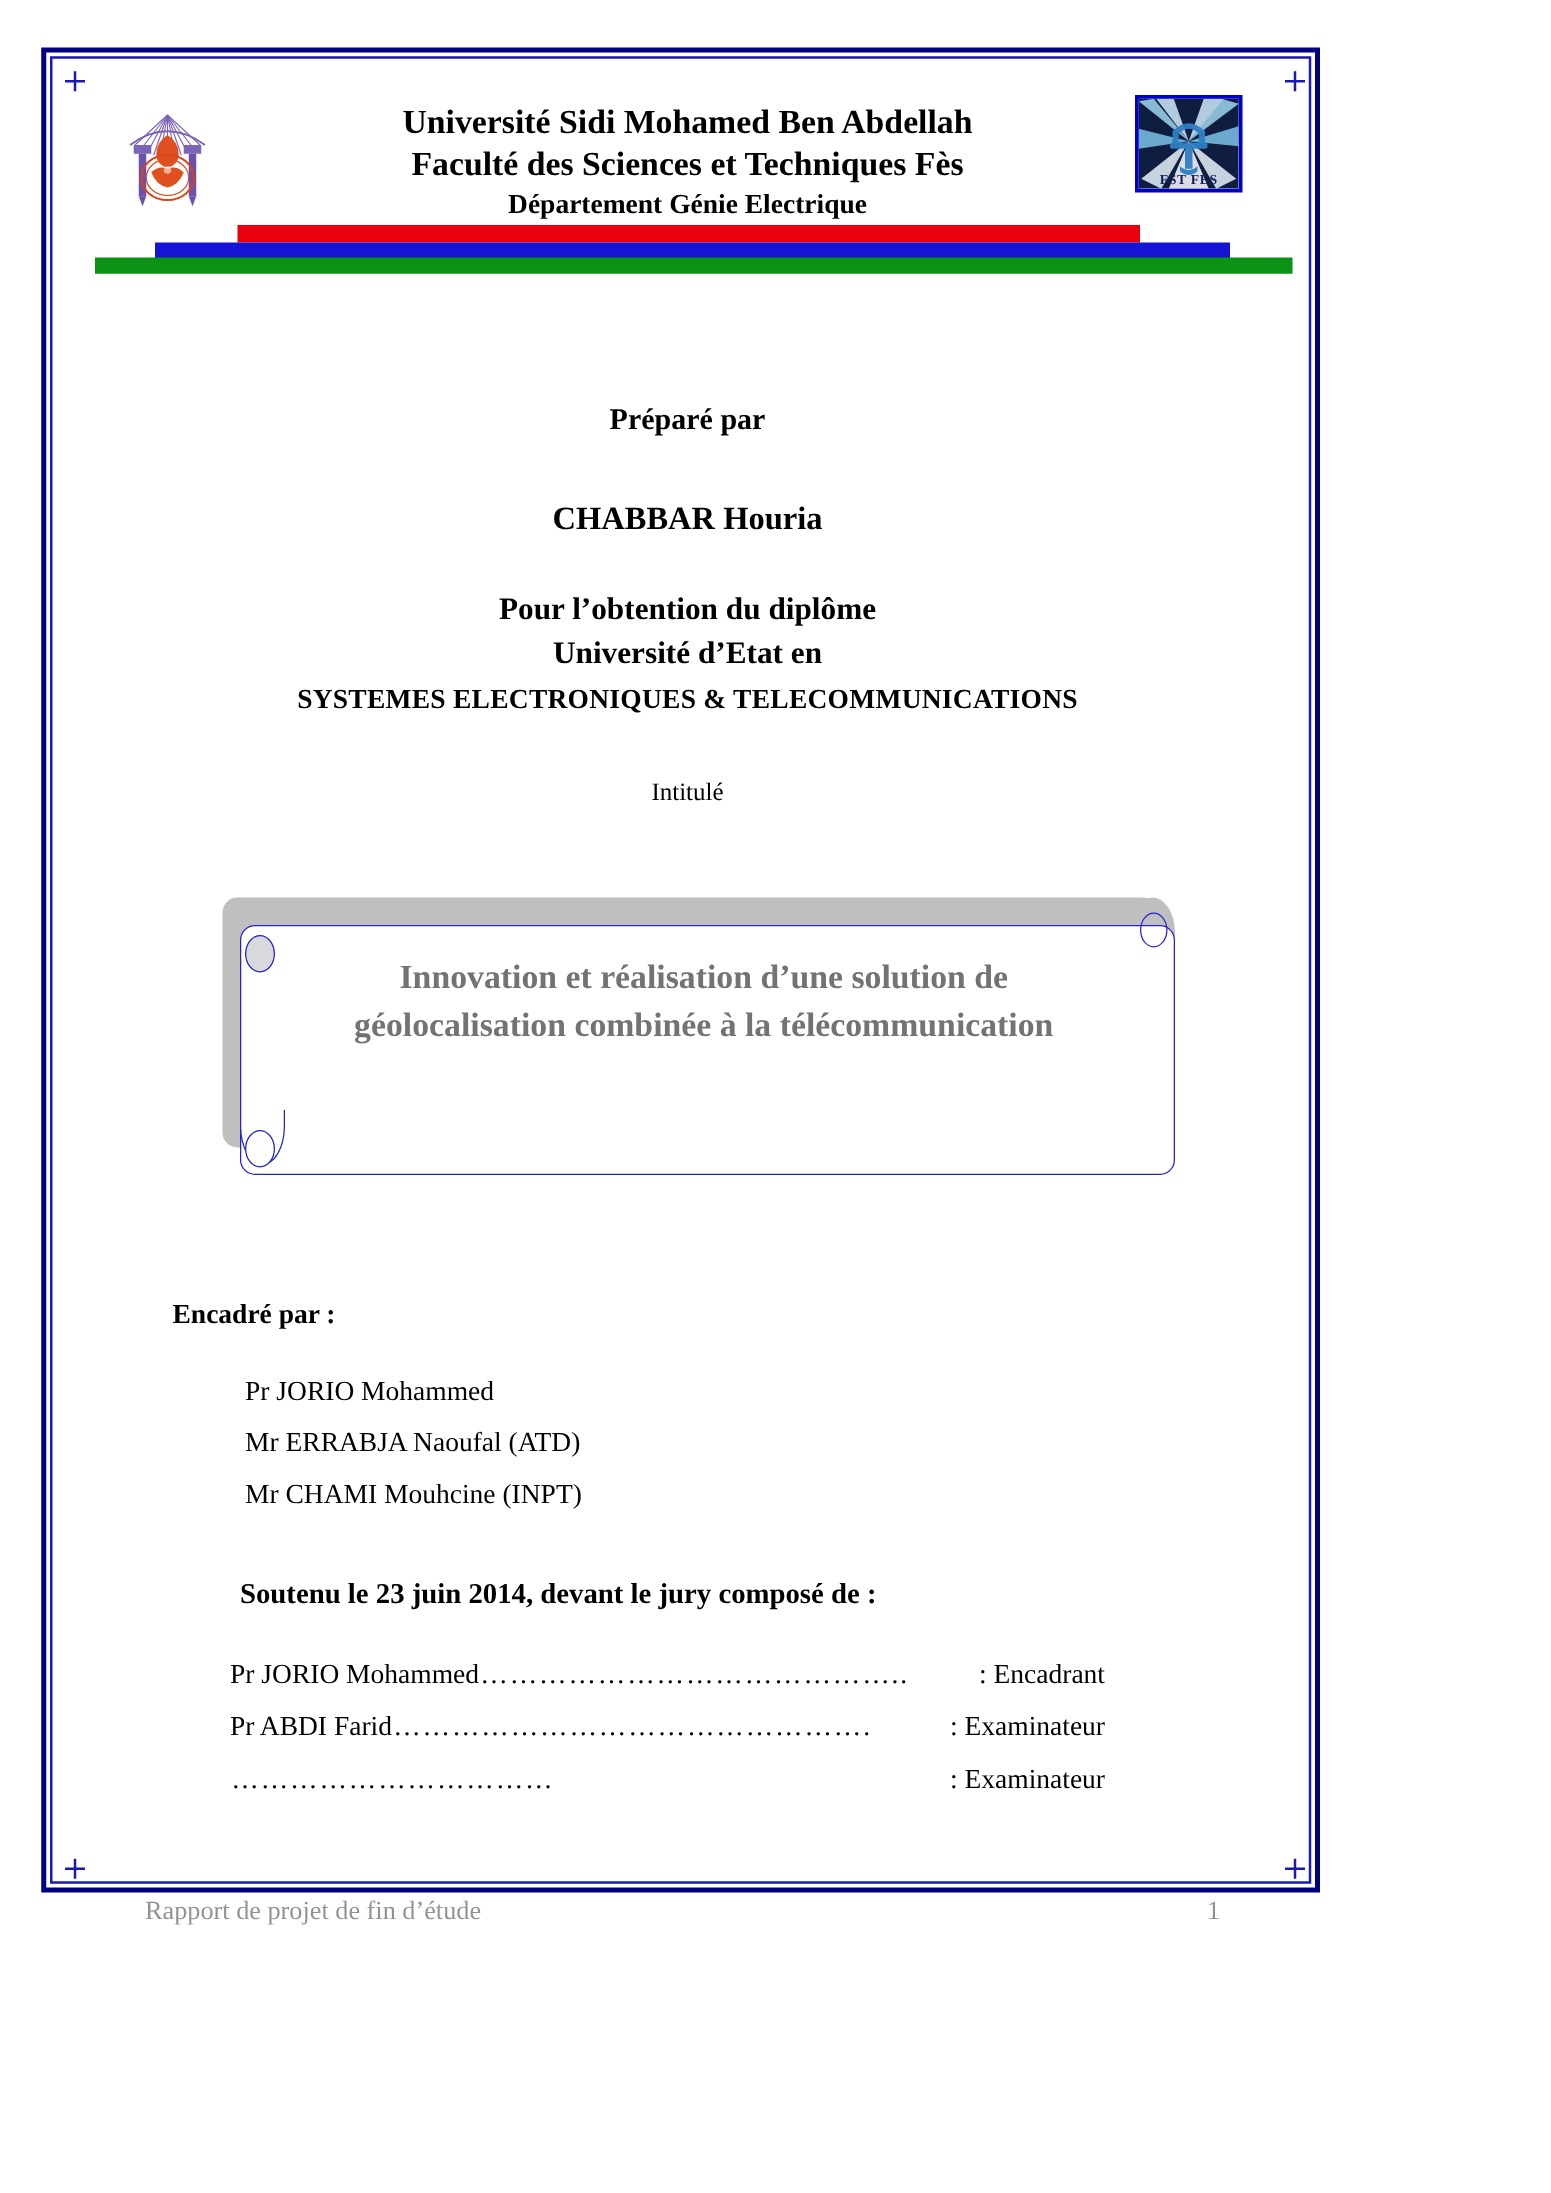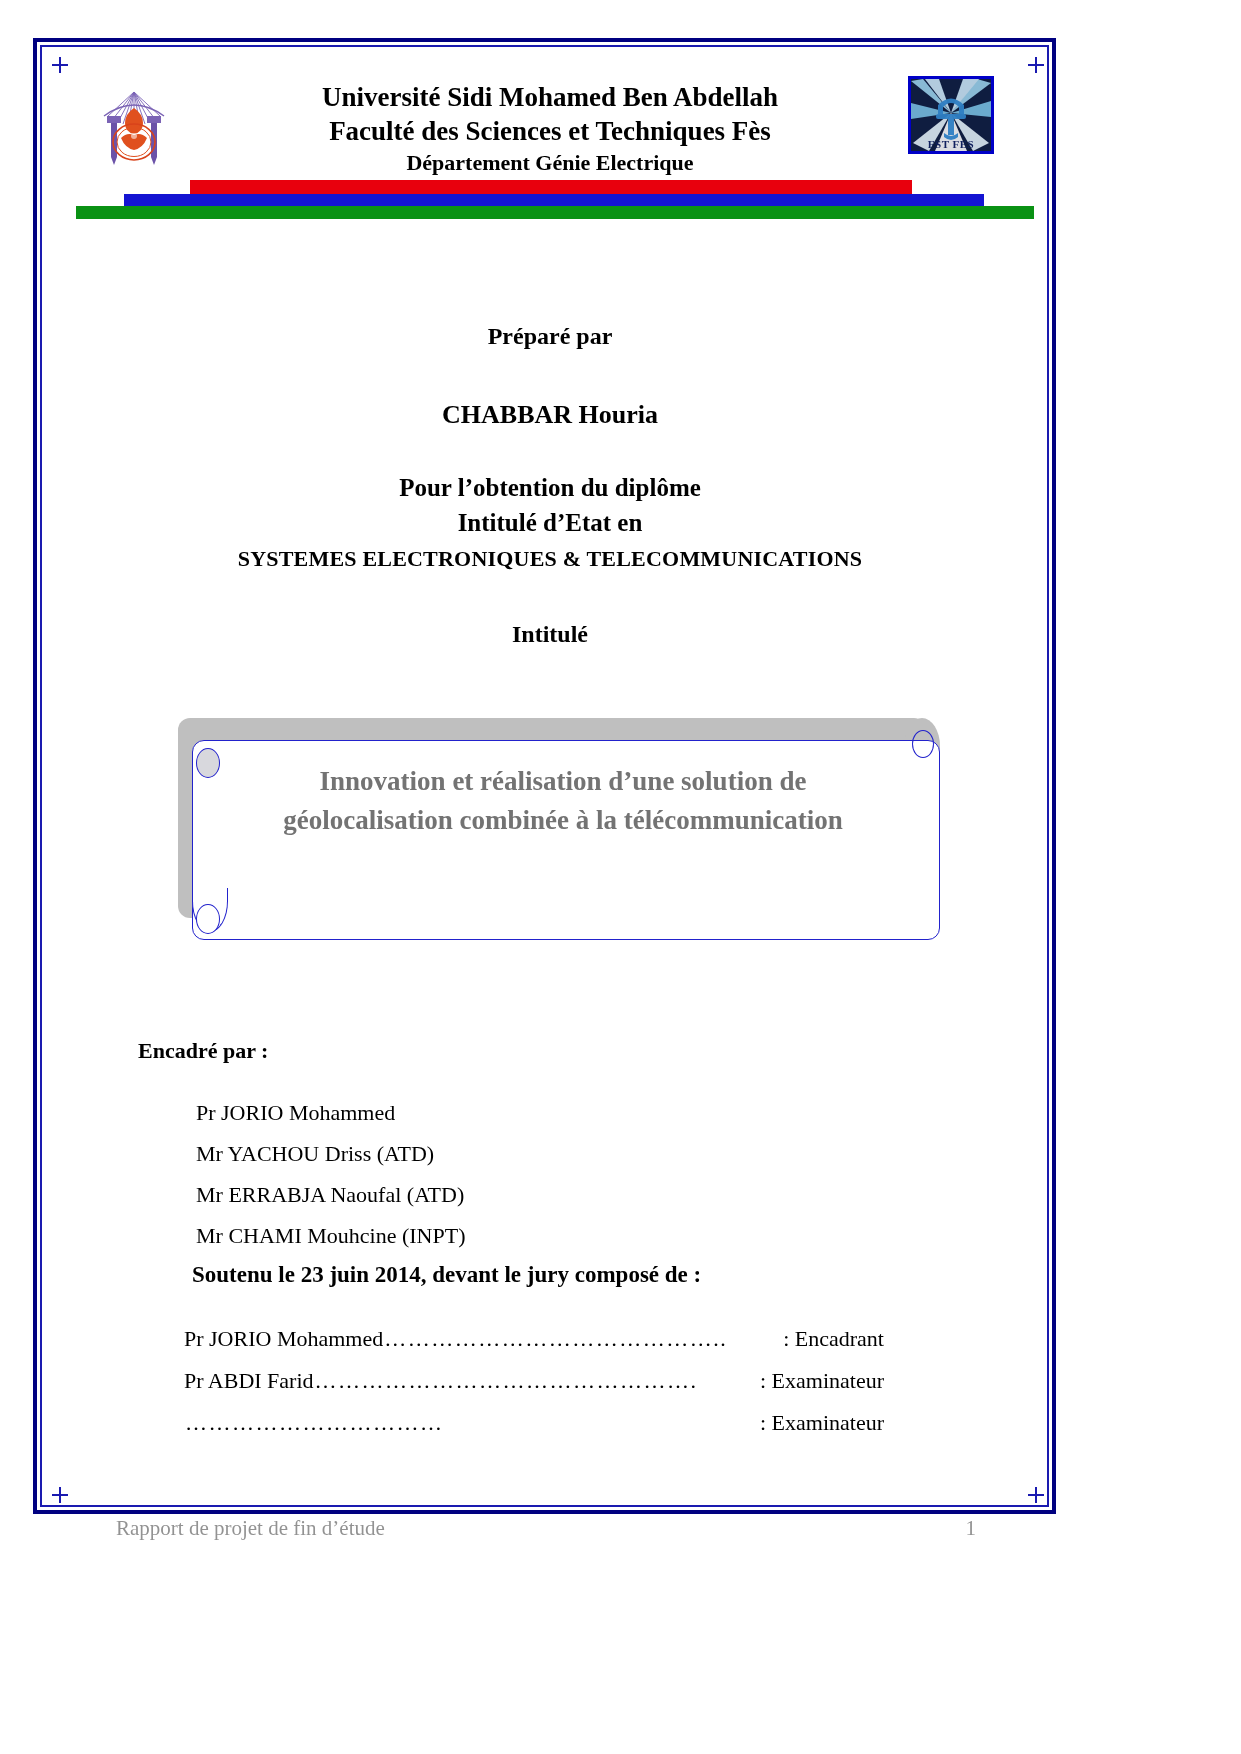--- a/index.html
+++ b/index.html
@@ -186,22 +186,22 @@
     line-height: 38px;
   }
   .line-specialite {
     font-size: 22px;
     font-weight: bold;
     line-height: 34px;
     letter-spacing: 0.2px;
   }
   .sp-4 { height: 44px; }
   .line-intitule {
-    font-size: 24px;
-    font-weight: bold;
+    font-size: 20px;
+    font-weight: normal;
     line-height: 28px;
     text-align: center;
   }
 
   
   .scroll-wrap {
     position: absolute;
     left: 178px;
     top: 718px;
     width: 786px;
@@ -438,42 +438,41 @@
 <div class="bar-blue"></div>
 <div class="bar-green"></div>
 
 <div class="center-block">
   <div class="sp-1"></div>
   <div class="line-prepare">Préparé par</div>
   <div class="sp-2"></div>
   <div class="line-student">CHABBAR Houria</div>
   <div class="sp-3"></div>
   <div class="line-diplome">Pour l’obtention du diplôme</div>
-  <div class="line-ingenieur">Intitulé d’Etat en</div>
+  <div class="line-ingenieur">Université d’Etat en</div>
   <div class="line-specialite">SYSTEMES ELECTRONIQUES &amp; TELECOMMUNICATIONS</div>
   <div class="sp-4"></div>
   <div class="line-intitule">Intitulé</div>
 </div>
 
 <div class="scroll-wrap">
   <div class="scroll-shadow"></div>
   <div class="curl-tr"></div>
   <div class="scroll-body"></div>
   <div class="curl-tr-ring"></div>
   <div class="curl-bl"></div>
   <div class="curl-tl-ring"></div>
   <div class="curl-bl-ring"></div>
   <div class="scroll-title">Innovation et réalisation d’une solution de géolocalisation combinée à la télécommunication</div>
 </div>
 
 <div class="encadre-label">Encadré par :</div>
 <div class="supervisors">
   <ul>
     <li>Pr JORIO Mohammed</li>
-    <li>Mr YACHOU Driss (ATD)</li>
     <li>Mr ERRABJA Naoufal (ATD)</li>
     <li>Mr CHAMI Mouhcine (INPT)</li>
   </ul>
 </div>
 
 <div class="jury-heading">Soutenu le 23 juin 2014, devant le jury composé de :</div>
 <div class="jury-list">
   <div class="jury-row">
     <span class="jury-name">Pr  JORIO Mohammed</span>
     <span class="jury-dots">……………………………………..</span>

